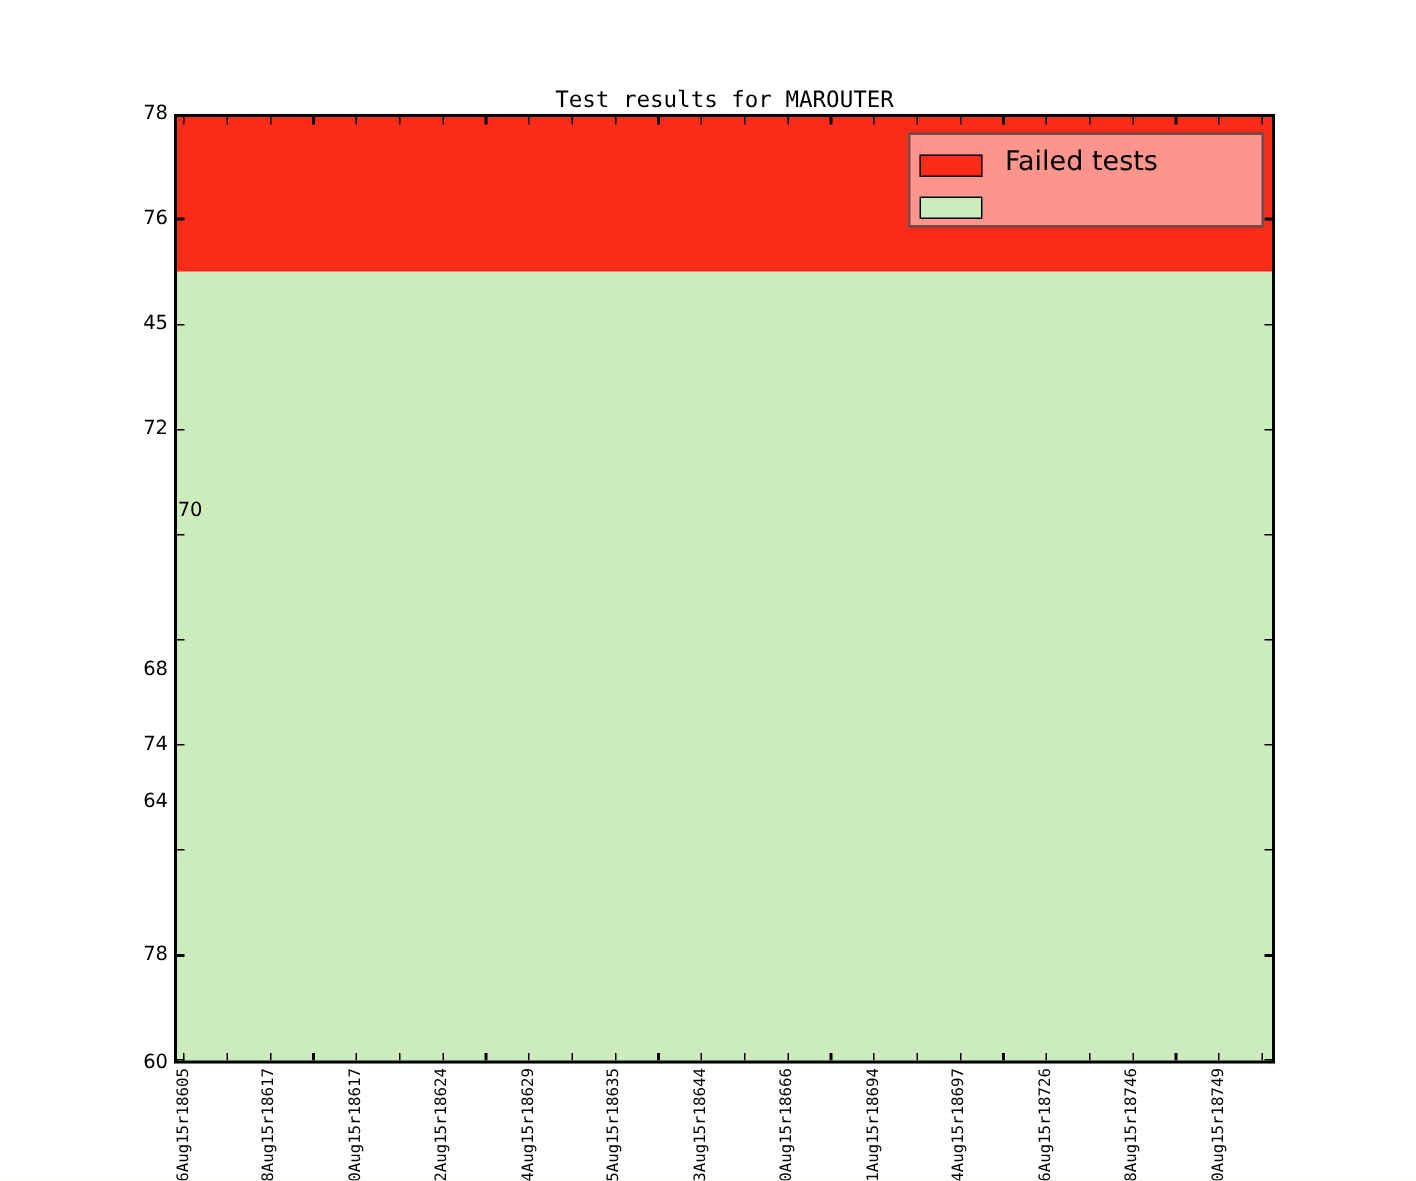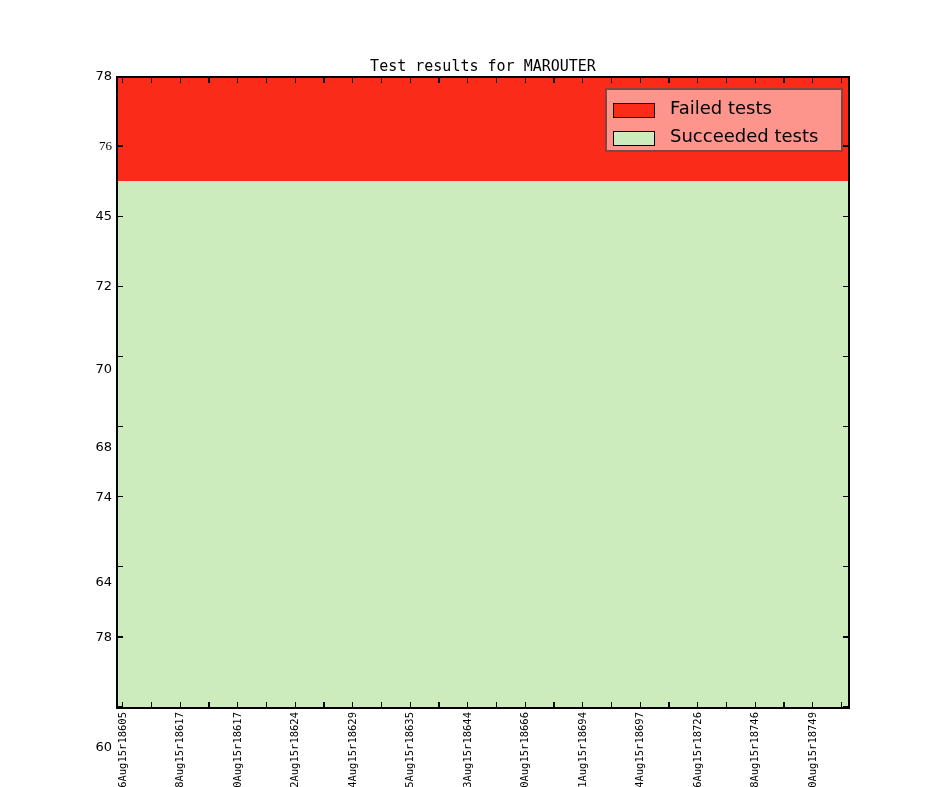--- a/index.html
+++ b/index.html
@@ -193,29 +193,29 @@
           <div class="tick y" style="top: 207.633px; right: 0px;"></div>
           <div class="tick y" style="top: 137.522px; left: 0px;"></div>
           <div class="tick y" style="top: 137.522px; right: 0px;"></div>
           <div class="tick y" style="top: 67.4111px; left: 0px;"></div>
           <div class="tick y" style="top: 67.4111px; right: 0px;"></div>
         </div>
     </div>
   </div>
 
   <div id="y-labels">
-      <div class="y-tick-label" style="top: 738px;">60</div>
+      <div class="y-tick-label" style="top: 700px;">60</div>
       <div class="y-tick-label" style="top: 627.889px;">78</div>
-      <div class="y-tick-label" style="top: 573px;">64</div>
+      <div class="y-tick-label" style="top: 526px;">64</div>
       <div class="y-tick-label" style="top: 487.667px;">74</div>
       <div class="y-tick-label" style="top: 417.556px; margin-top: 20px;">68</div>
-      <div class="y-tick-label" style="top: 360px;">70</div>
+      <div class="y-tick-label" style="top: 332px; margin-left: 23px;">70</div>
       <div class="y-tick-label" style="top: 277.333px; text-align: right;">72</div>
       <div class="y-tick-label" style="top: 207.222px;">45</div>
-      <div class="y-tick-label" style="top: 137.111px; font-family: Liberation Serif, serif;">76</div>
+      <div class="y-tick-label" style="top: 137.111px;">76</div>
       <div class="y-tick-label" style="top: 67px;">78</div>
     </div>
   <div id="x-labels">
       <div class="x-tick-label" style="left: 115.5px; top: 712px;">6Aug15r18605</div>
       <div class="x-tick-label" style="left: 173px; top: 712px;">8Aug15r18617</div>
       <div class="x-tick-label" style="left: 230.5px; top: 712px;">0Aug15r18617</div>
       <div class="x-tick-label" style="left: 288px; top: 712px;">2Aug15r18624</div>
       <div class="x-tick-label" style="left: 345.5px; top: 712px;">4Aug15r18629</div>
       <div class="x-tick-label" style="left: 403px; top: 712px;">5Aug15r18635</div>
       <div class="x-tick-label" style="left: 460.5px; top: 712px;">3Aug15r18644</div>
@@ -227,17 +227,16 @@
       <div class="x-tick-label" style="left: 805.5px; top: 712px;">0Aug15r18749</div>
     </div>
 
   <div id="legend">
     <div class="legend-row">
       <span class="legend-swatch" style="background: rgb(250, 43, 25);"></span>
       <span class="legend-label">Failed tests</span>
     </div>
     <div class="legend-row">
       <span class="legend-swatch" style="background: rgb(204, 236, 190);"></span>
-      <span class="legend-label">Succeeded tests</span>
     </div>
   </div>
 
 </div>
 
 </body></html>

